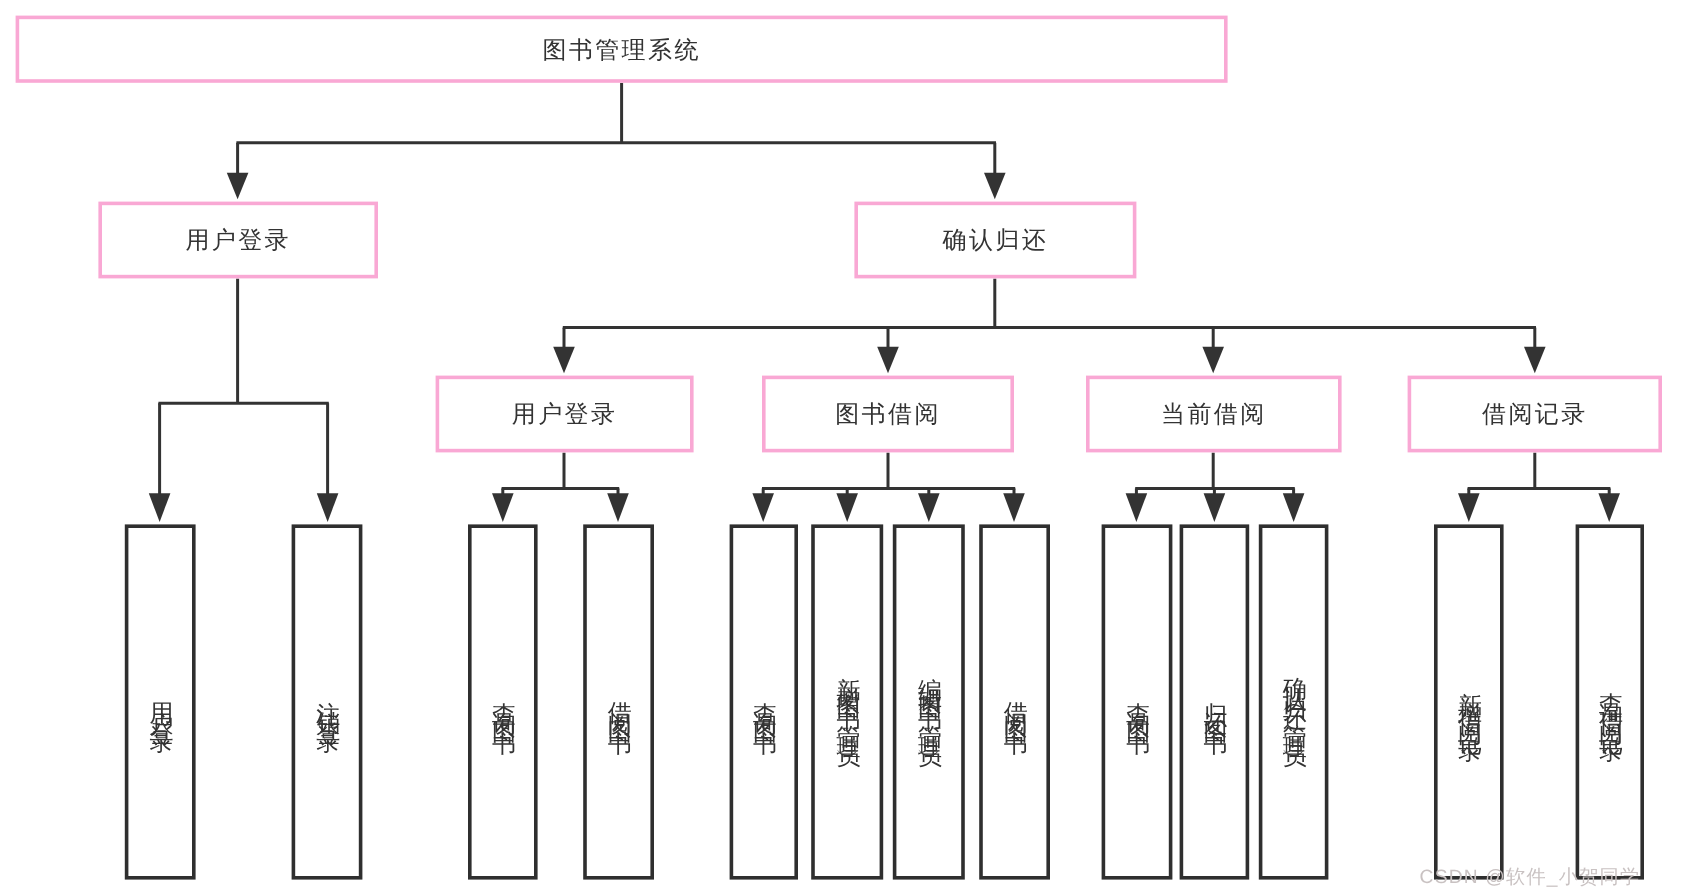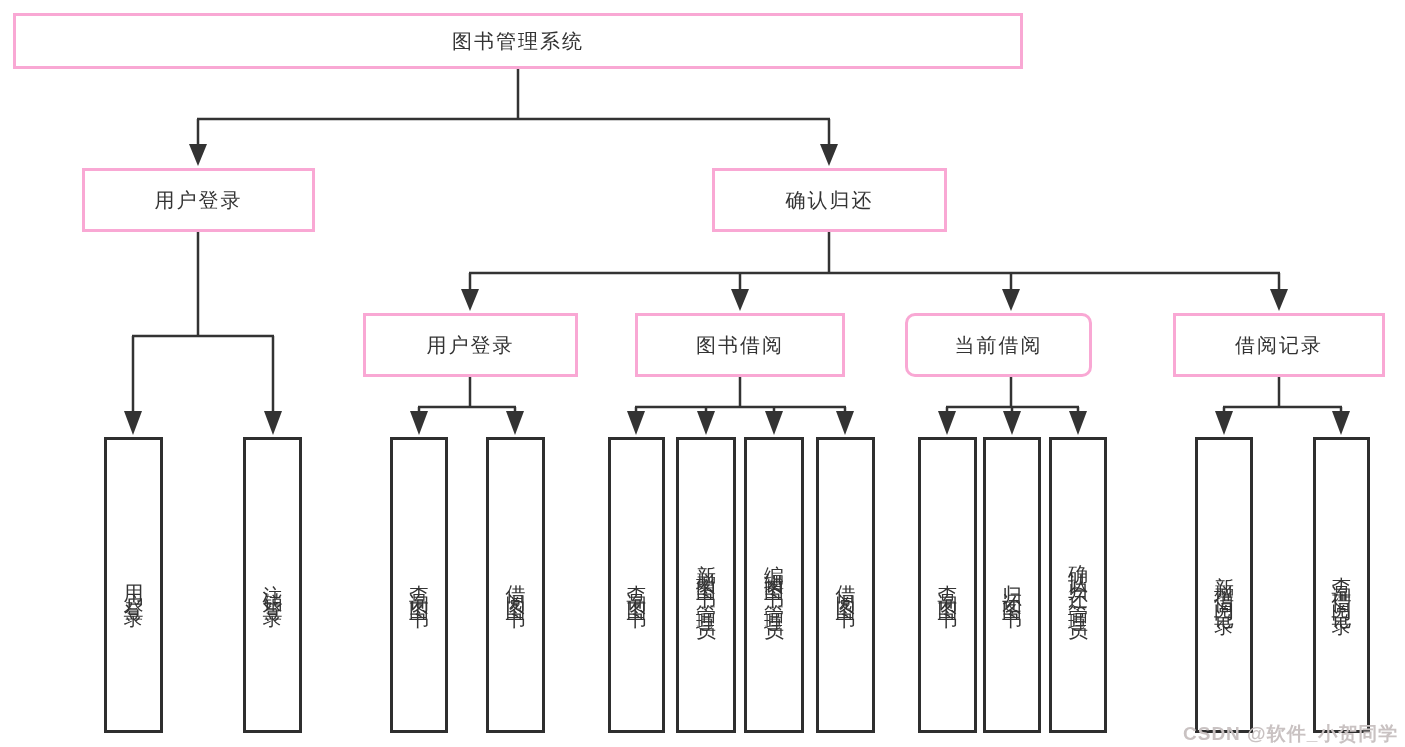--- a/index.html
+++ b/index.html
@@ -17,21 +17,21 @@
     position:absolute;box-sizing:border-box;background:#ffffff;border:3px solid #2f2f2f;
     display:flex;align-items:center;justify-content:center;
     top:437px;height:296px;
   }
   .vnode span{
     writing-mode:vertical-rl;text-orientation:mixed;
     font-size:20px;letter-spacing:8px;line-height:1.05;
   }
   .watermark{
     position:absolute;left:1183px;top:721px;z-index:5;
-    font-size:19px;color:#c9c2c2;letter-spacing:1px;white-space:nowrap;font-weight:bold;
+    font-size:16px;color:#c9c2c2;letter-spacing:1px;white-space:nowrap;
   }
 </style>
 </head>
 <body>
 
 <div class="canvas">
 
   <svg class="connector-layer" width="1405" height="747" viewBox="0 0 1405 747" stroke="#333333" stroke-width="2.5" fill="#333333">
 
     <g>
@@ -118,21 +118,21 @@
   <div class="hnode" style="left:712px;top:168px;width:235px;height:64px;">
     <span>确认归还</span>
   </div>
 
   <div class="hnode" style="left:363px;top:313px;width:215px;height:64px;">
     <span>用户登录</span>
   </div>
   <div class="hnode" style="left:635px;top:313px;width:210px;height:64px;">
     <span>图书借阅</span>
   </div>
-  <div class="hnode" style="left:905px;top:313px;width:187px;height:64px;border-radius:10px;">
+  <div class="hnode" style="left:905px;top:313px;width:213px;height:64px;">
     <span>当前借阅</span>
   </div>
   <div class="hnode" style="left:1173px;top:313px;width:212px;height:64px;">
     <span>借阅记录</span>
   </div>
 
   <div class="vnode" style="left:104px;width:59px;">
     <span>用户登录</span>
   </div>
   <div class="vnode" style="left:243px;width:59px;">

